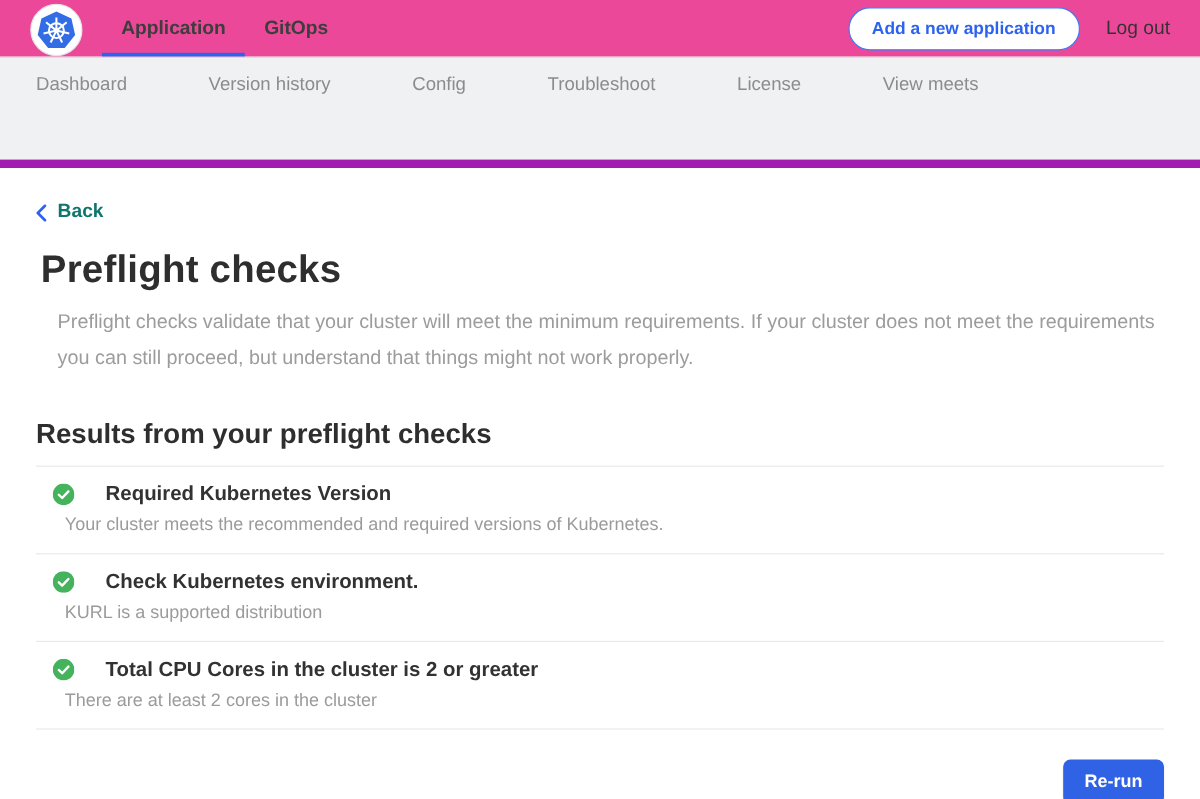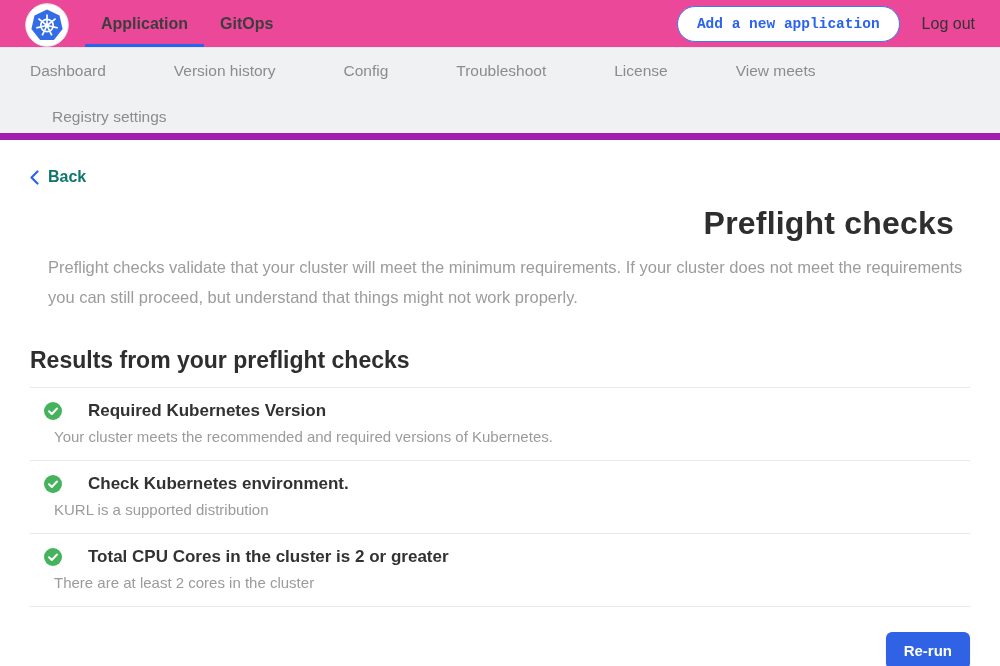--- a/index.html
+++ b/index.html
@@ -34,21 +34,21 @@
   .tab.active::after {
     content: "";
     position: absolute; left: 0; right: 0; bottom: 0;
     height: 3px; background: #2c62f0;
   }
   .topbar-right { margin-left: auto; display: flex; align-items: center; gap: 22px; }
   .pill-btn {
     background: #fff;
     border: 1.5px solid #3d7af5;
     color: #2c62f0;
-    font-family: Liberation Mono, monospace;
+    font-family: Liberation Sans, sans-serif;
     font-size: 14.5px;
     font-weight: 700;
     border-radius: 18px;
     padding: 9px 19px;
     cursor: pointer;
   }
   .logout { font-size: 16px; color: #333; cursor: pointer; }
 
   
   .subnav {
@@ -69,26 +69,25 @@
 
   
   main { padding: 28px 30px 0 30px; }
   .back-link {
     display: inline-flex; align-items: center; gap: 9px;
     color: #0f766e; font-size: 16px; font-weight: 700;
     cursor: pointer; text-decoration: none;
   }
   .back-link svg { display: block; }
   h1.page-title {
-    margin: 16px 16px 10px;
+    margin: 16px 4px 10px;
     font-size: 32px;
     font-weight: 700;
     color: #2e2e2e;
     letter-spacing: 0.2px;
-    text-align: right;
   }
   p.page-desc {
     font-size: 16.5px;
     line-height: 30px;
     color: #9c9c9c;
     max-width: 925px;
     margin-left: 18px;
   }
   h2.results-title {
     margin: 35px 0 13px;
@@ -152,23 +151,20 @@
 
 <nav class="subnav">
   <div class="subnav-row">
     <span class="subnav-item">Dashboard</span>
     <span class="subnav-item">Version history</span>
     <span class="subnav-item">Config</span>
     <span class="subnav-item">Troubleshoot</span>
     <span class="subnav-item">License</span>
     <span class="subnav-item">View meets</span>
   </div>
-  <div class="subnav-row row2">
-    <span class="subnav-item">Registry settings</span>
-  </div>
 </nav>
 
 <main>
   <a class="back-link">
     <svg width="9" height="15" viewBox="0 0 9 15">
       <polyline points="7.5,1.5 1.5,7.5 7.5,13.5" fill="none" stroke="#2c62f0" stroke-width="2.2" stroke-linecap="round" stroke-linejoin="round"></polyline>
     </svg>
     <span>Back</span>
   </a>
 

